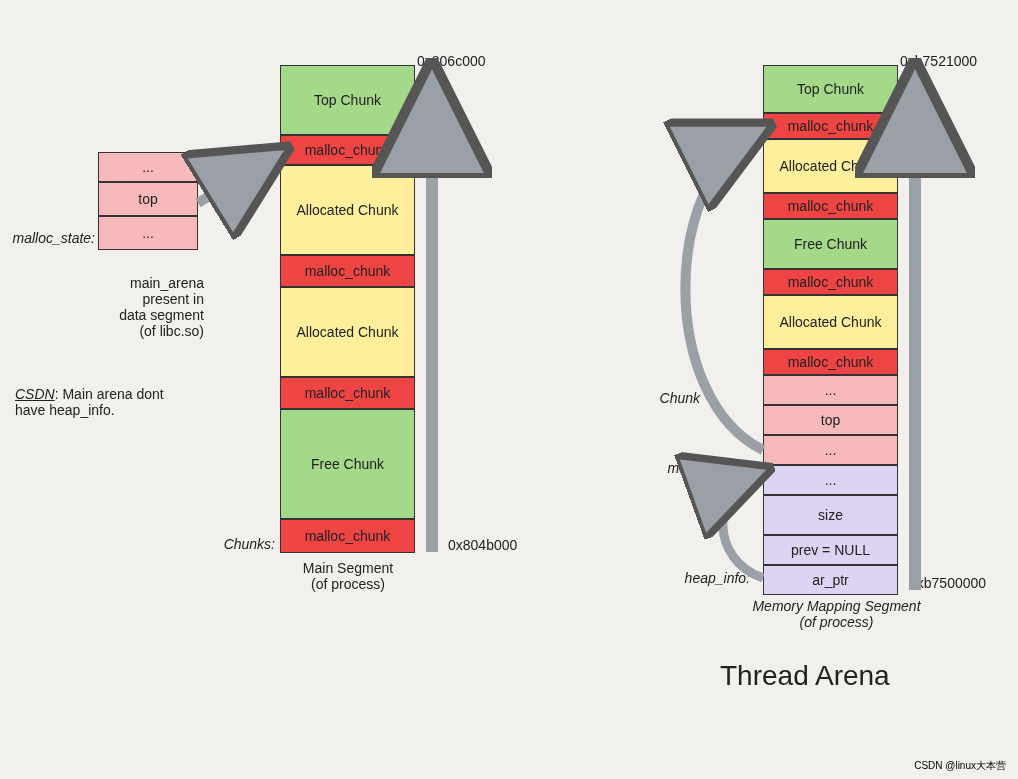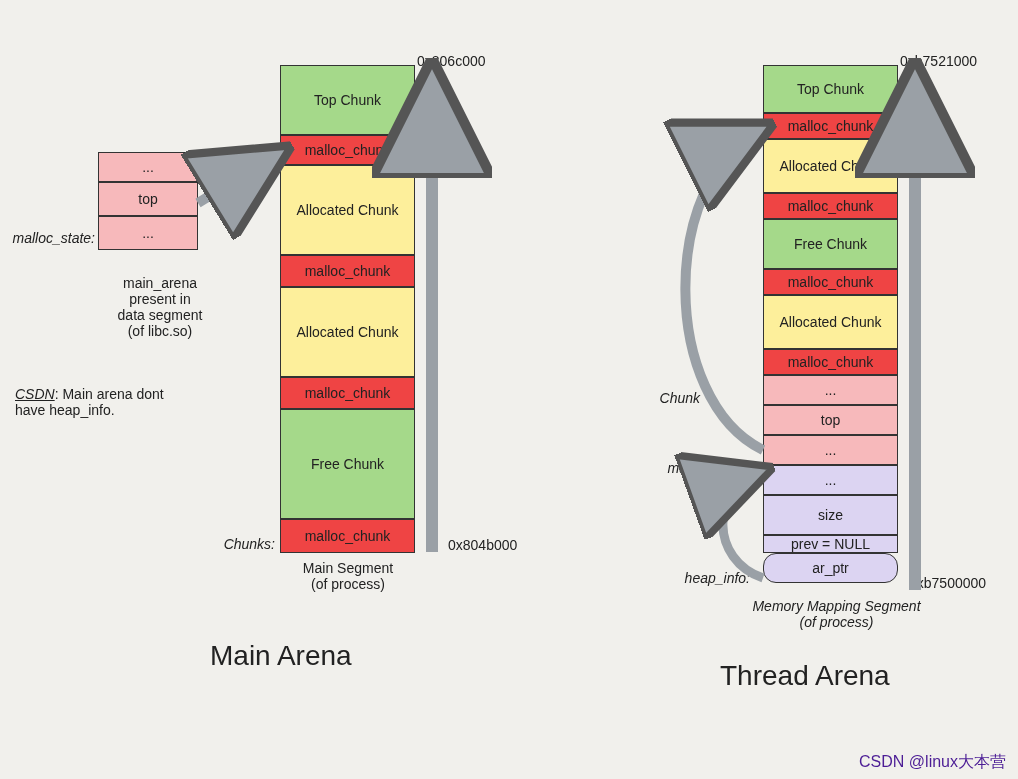--- a/index.html
+++ b/index.html
@@ -56,22 +56,22 @@
     position: absolute;
     left: 0; top: 0;
     width: 1018px;
     height: 779px;
     pointer-events: none;
   }
   .watermark {
     position: absolute;
     right: 12px;
     bottom: 6px;
-    font-size: 16px;
-    color: #4c1d95;
+    font-size: 10px;
+    color: #000000;
   }
 </style>
 </head>
 <body>
 
 <div class="canvas">
 
   <div class="stack" style="left:98px; top:152px; width:100px;">
     <div class="cell pink" style="height:30px;">...</div>
     <div class="cell pink" style="height:34px;">top</div>
@@ -100,27 +100,27 @@
     <div class="cell green" style="height:50px;">Free Chunk</div>
     <div class="cell purple" style="height:26px;">malloc_chunk</div>
     <div class="cell yellow" style="height:54px;">Allocated
 Chunk</div>
     <div class="cell purple" style="height:26px;">malloc_chunk</div>
     <div class="cell pink" style="height:30px;">...</div>
     <div class="cell pink" style="height:30px;">top</div>
     <div class="cell pink" style="height:30px;">...</div>
     <div class="cell lav" style="height:30px;">...</div>
     <div class="cell lav" style="height:40px;">size</div>
-    <div class="cell lav" style="height:18px;">prev = NULL</div>
-    <div class="cell lav" style="height:30px;border-radius:13px;">ar_ptr</div>
+    <div class="cell lav" style="height:30px;">prev = NULL</div>
+    <div class="cell lav" style="height:30px;">ar_ptr</div>
   </div>
 
   <div class="label right" style="left:0px; top:230px; width:95px;">malloc_state:</div>
 
-  <div class="label center" style="left:95px; top:275px; width:130px; white-space:pre-line;">main_arena
+  <div class="label center" style="left:74px; top:275px; width:130px; white-space:pre-line;text-align:right;">main_arena
 present in
 data segment
 (of libc.so)</div>
 
   <div class="label" style="left:15px; top:370px; width:230px; white-space:pre-line;">
     <span class="note-underline" style="font-style:italic;">CSDN</span><span>: Main arena dont
 have heap_info.</span>
   </div>
 
   <div class="label right" style="left:200px; top:536px; width:75px;">Chunks:</div>
@@ -134,21 +134,20 @@
   <div class="label right" style="left:640px; top:390px; width:60px;">Chunk</div>
   <div class="label right" style="left:640px; top:460px; width:110px;">malloc_state:</div>
   <div class="label right" style="left:670px; top:570px; width:80px;">heap_info:</div>
 
   <div class="label center" style="left:744px; top:598px; width:185px; white-space:pre-line;font-style:italic;">Memory Mapping Segment
 (of process)</div>
 
   <div class="label" style="left:900px; top:53px;">0xb7521000</div>
   <div class="label" style="left:909px; top:575px;">0xb7500000</div>
 
-  <div class="title" style="left:210px; top:640px;">Main Arena</div>
   <div class="title" style="left:720px; top:660px;">Thread Arena</div>
 
   <div class="watermark">CSDN @linux大本营</div>
 
   <svg class="overlay" viewBox="0 0 1018 779">
     <defs>
       <marker id="ah" viewBox="0 0 12 12" refX="10" refY="6" markerWidth="10" markerHeight="10" orient="auto-start-reverse">
         <path d="M0,0 L12,6 L0,12 Z" fill="#9aa0a6" stroke="#555"></path>
       </marker>
     </defs>

